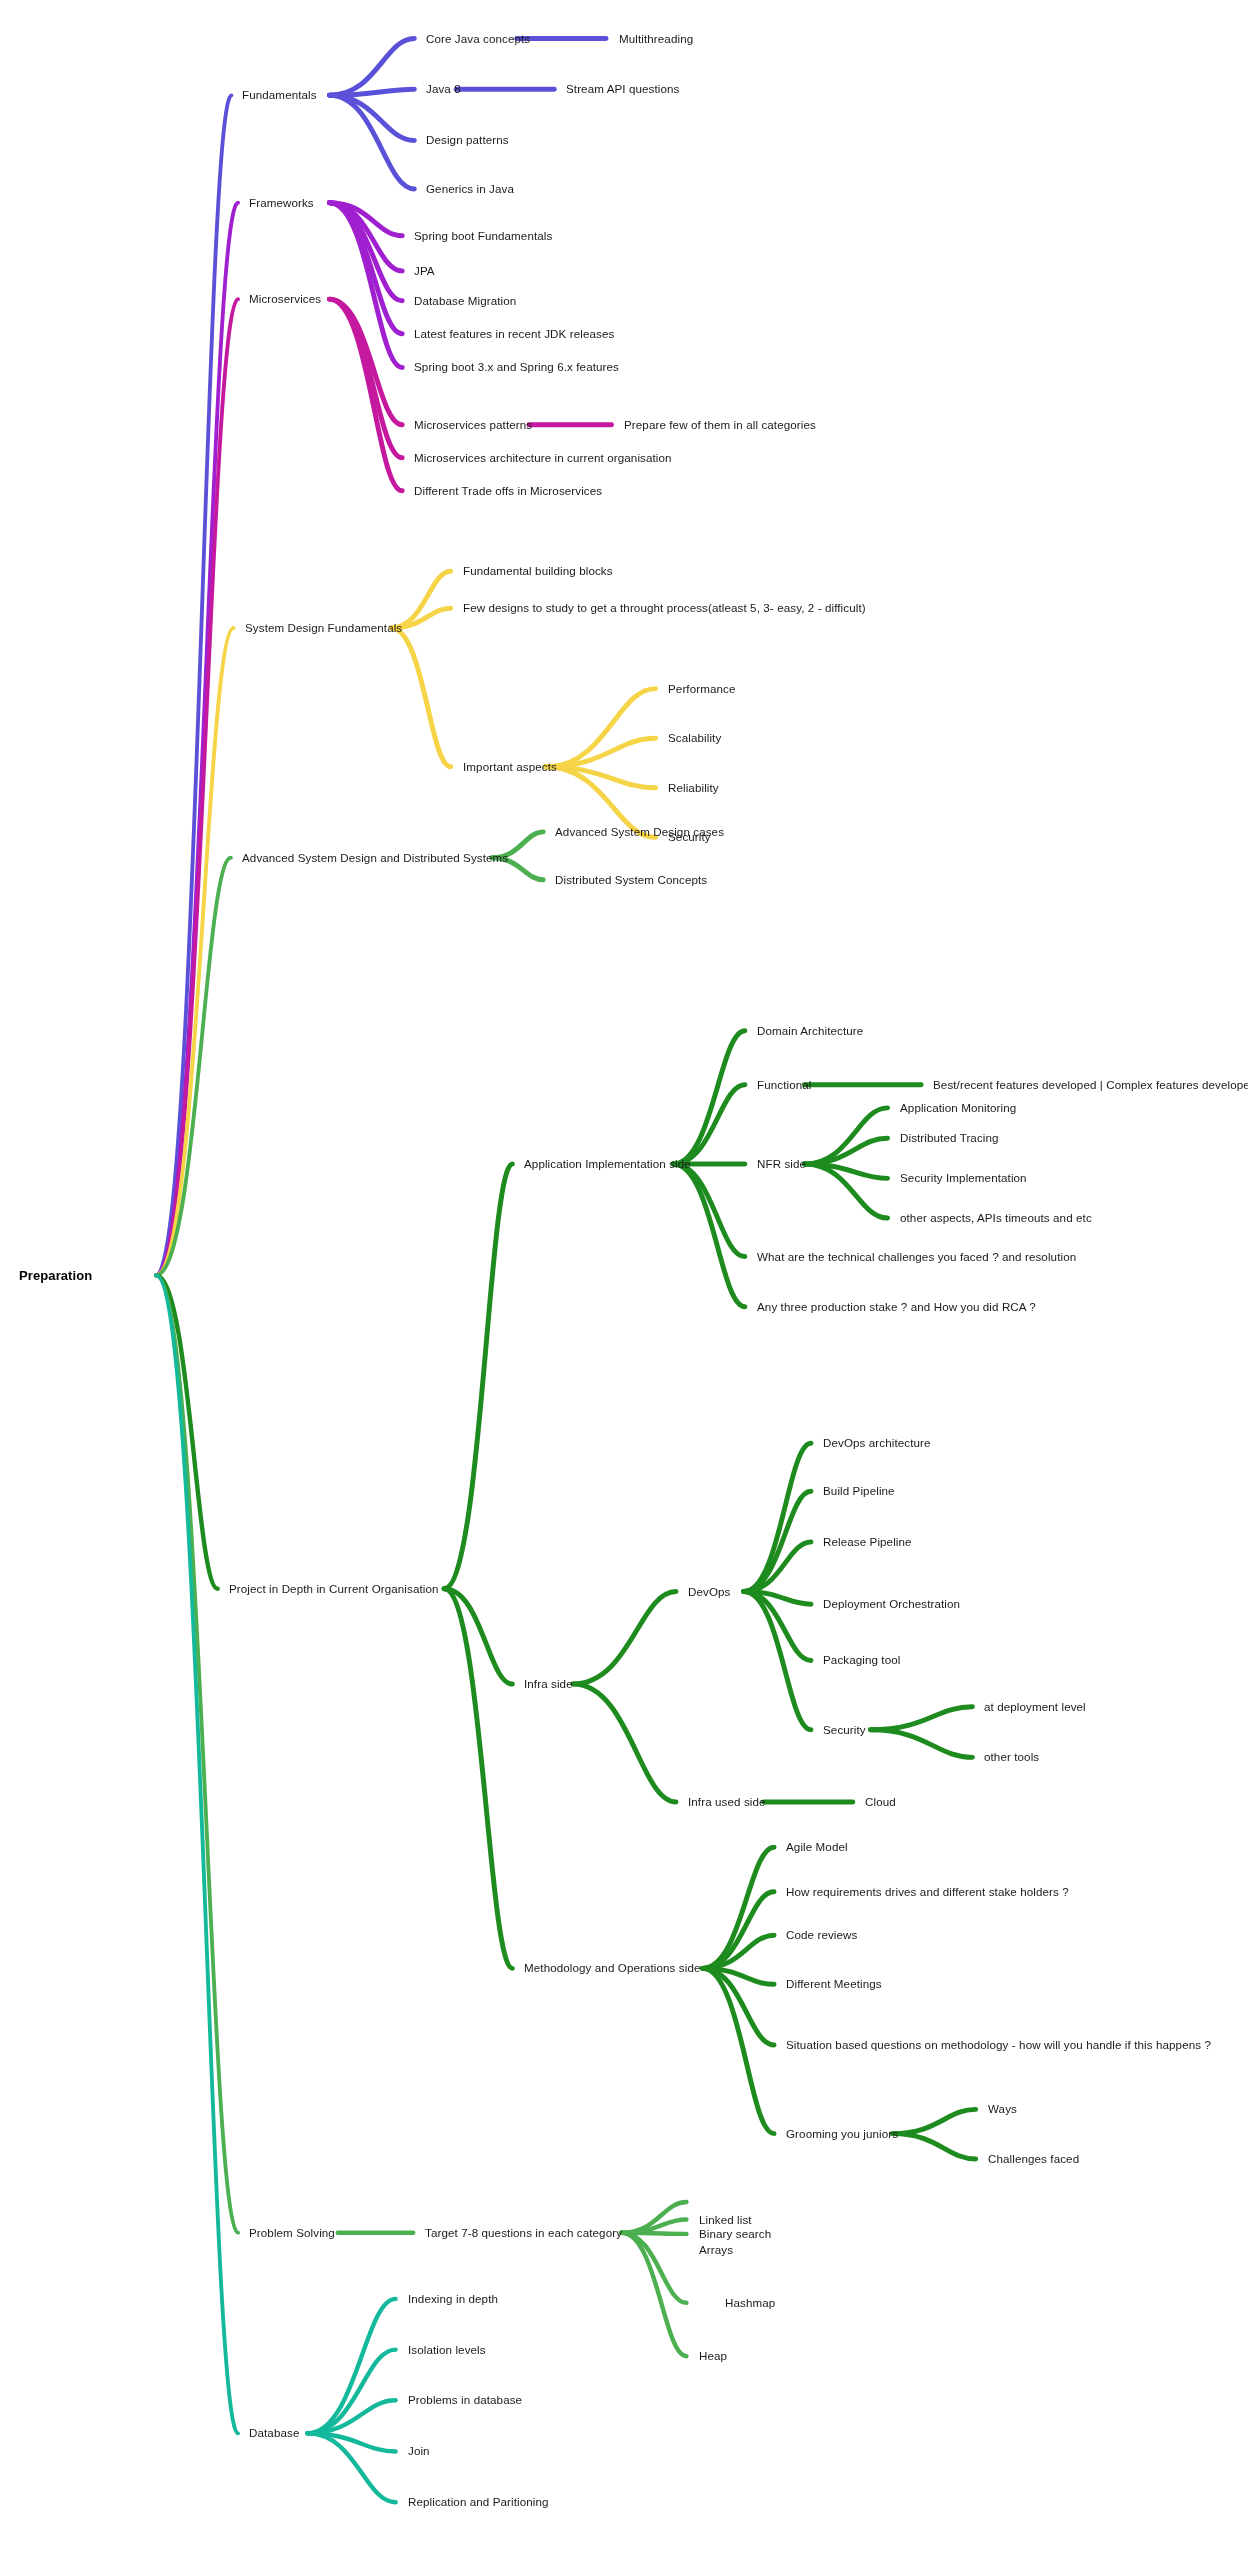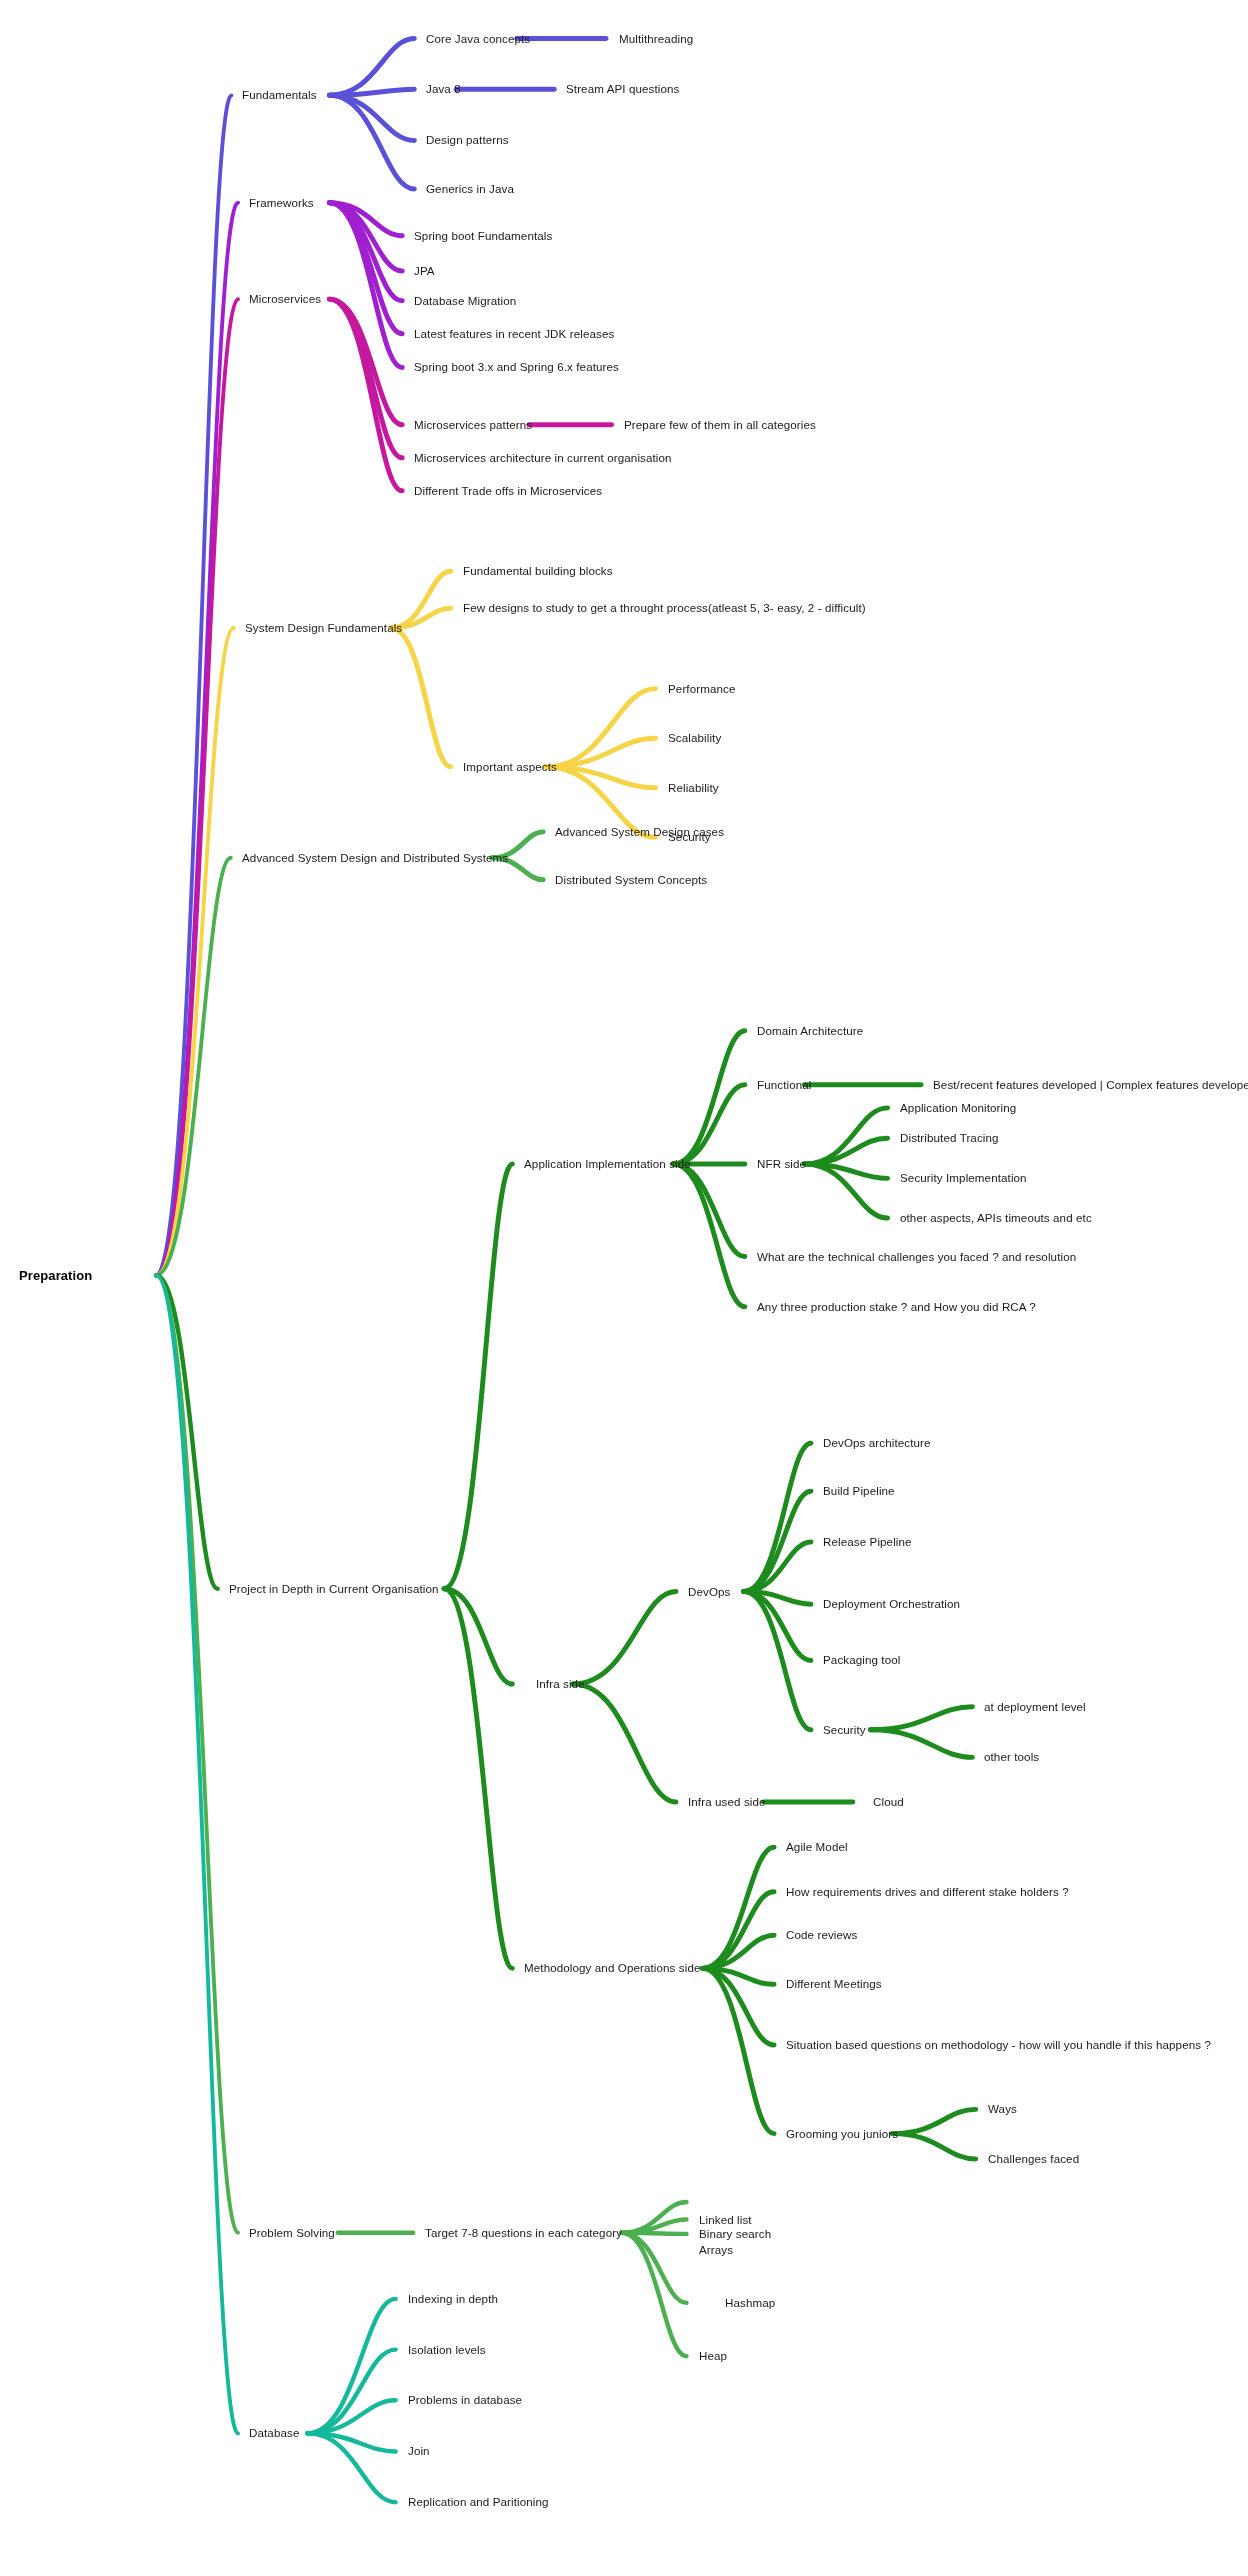--- a/index.html
+++ b/index.html
@@ -165,32 +165,32 @@
       <div class="node" style="left: 757px; top: 1031px;">Domain Architecture</div>
       <div class="node" style="left: 757px; top: 1085px;">Functional</div>
       <div class="node" style="left: 933px; top: 1085px;">Best/recent features developed | Complex features developed</div>
       <div class="node" style="left: 757px; top: 1164px;">NFR side</div>
       <div class="node" style="left: 900px; top: 1108px;">Application Monitoring</div>
       <div class="node" style="left: 900px; top: 1138px;">Distributed Tracing</div>
       <div class="node" style="left: 900px; top: 1178px;">Security Implementation</div>
       <div class="node" style="left: 900px; top: 1218px;">other aspects, APIs timeouts and etc</div>
       <div class="node" style="left: 757px; top: 1257px;">What are the technical challenges you faced ? and resolution</div>
       <div class="node" style="left: 757px; top: 1307px;">Any three production stake ? and How you did RCA ?</div>
-      <div class="node" style="left: 536px; top: 1684px;">Infra side</div>
+      <div class="node" style="left: 524px; top: 1684px;">Infra side</div>
       <div class="node" style="left: 688px; top: 1592px;">DevOps</div>
       <div class="node" style="left: 823px; top: 1443px;">DevOps architecture</div>
       <div class="node" style="left: 823px; top: 1491px;">Build Pipeline</div>
       <div class="node" style="left: 823px; top: 1542px;">Release Pipeline</div>
       <div class="node" style="left: 823px; top: 1604px;">Deployment Orchestration</div>
       <div class="node" style="left: 823px; top: 1660px;">Packaging tool</div>
       <div class="node" style="left: 823px; top: 1730px;">Security</div>
       <div class="node" style="left: 984px; top: 1707px;">at deployment level</div>
       <div class="node" style="left: 984px; top: 1757px;">other tools</div>
       <div class="node" style="left: 688px; top: 1802px;">Infra used side</div>
-      <div class="node" style="left: 865px; top: 1802px; margin-left: 8px;">Cloud</div>
+      <div class="node" style="left: 865px; top: 1802px;">Cloud</div>
       <div class="node" style="left: 524px; top: 1968px;">Methodology and Operations side</div>
       <div class="node" style="left: 786px; top: 1847px;">Agile Model</div>
       <div class="node" style="left: 786px; top: 1892px;">How requirements drives and different stake holders ?</div>
       <div class="node" style="left: 786px; top: 1935px;">Code reviews</div>
       <div class="node" style="left: 786px; top: 1984px;">Different Meetings</div>
       <div class="node" style="left: 786px; top: 2045px;">Situation based questions on methodology - how will you handle if this happens ?</div>
       <div class="node" style="left: 786px; top: 2134px;">Grooming you juniors</div>
       <div class="node" style="left: 988px; top: 2109px;">Ways</div>
       <div class="node" style="left: 988px; top: 2159px;">Challenges faced</div>
       <div class="node" style="left: 249px; top: 2233px;">Problem Solving</div>

